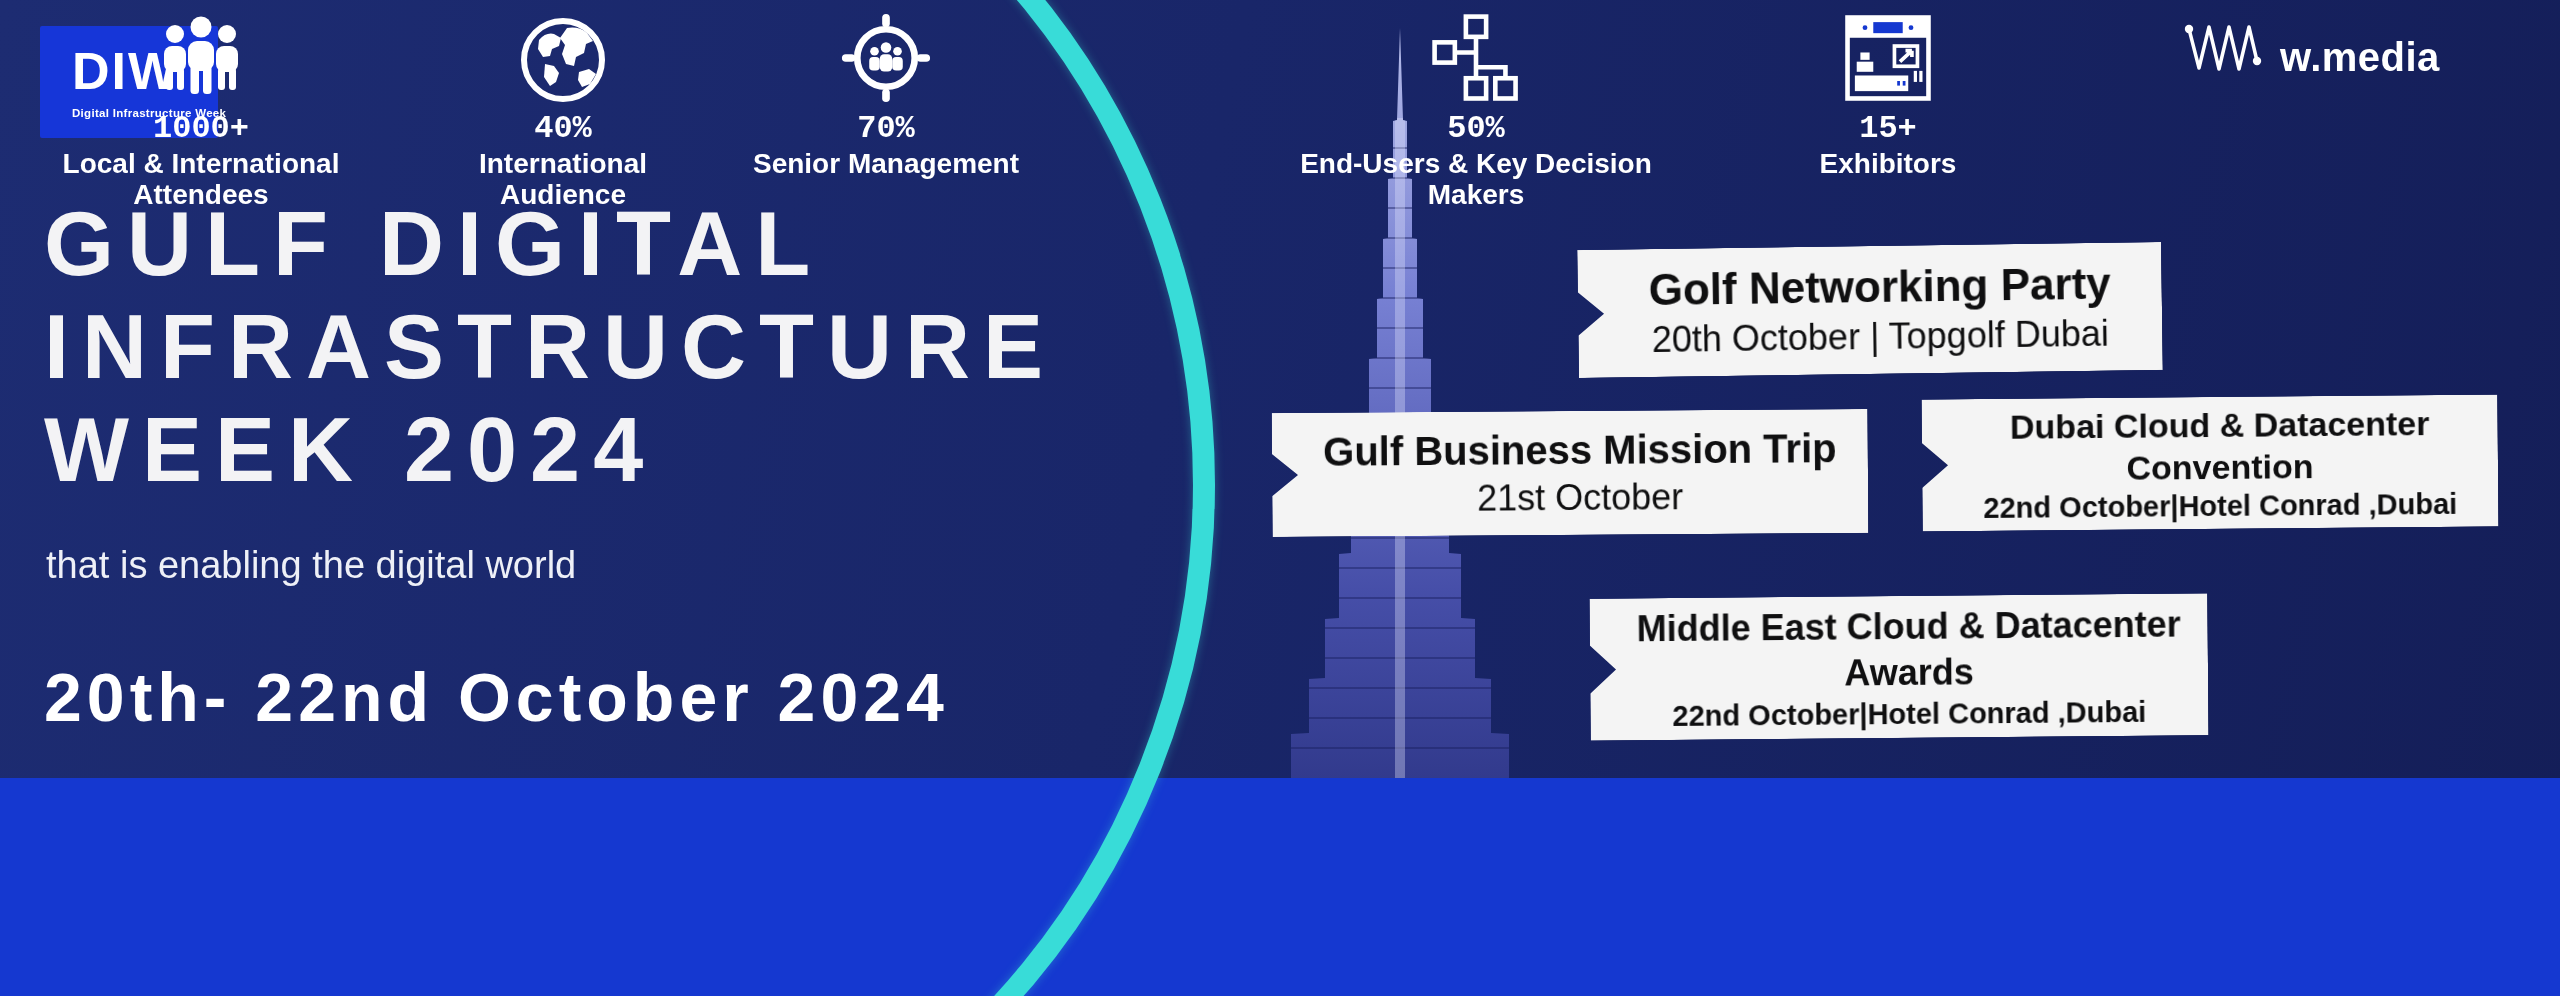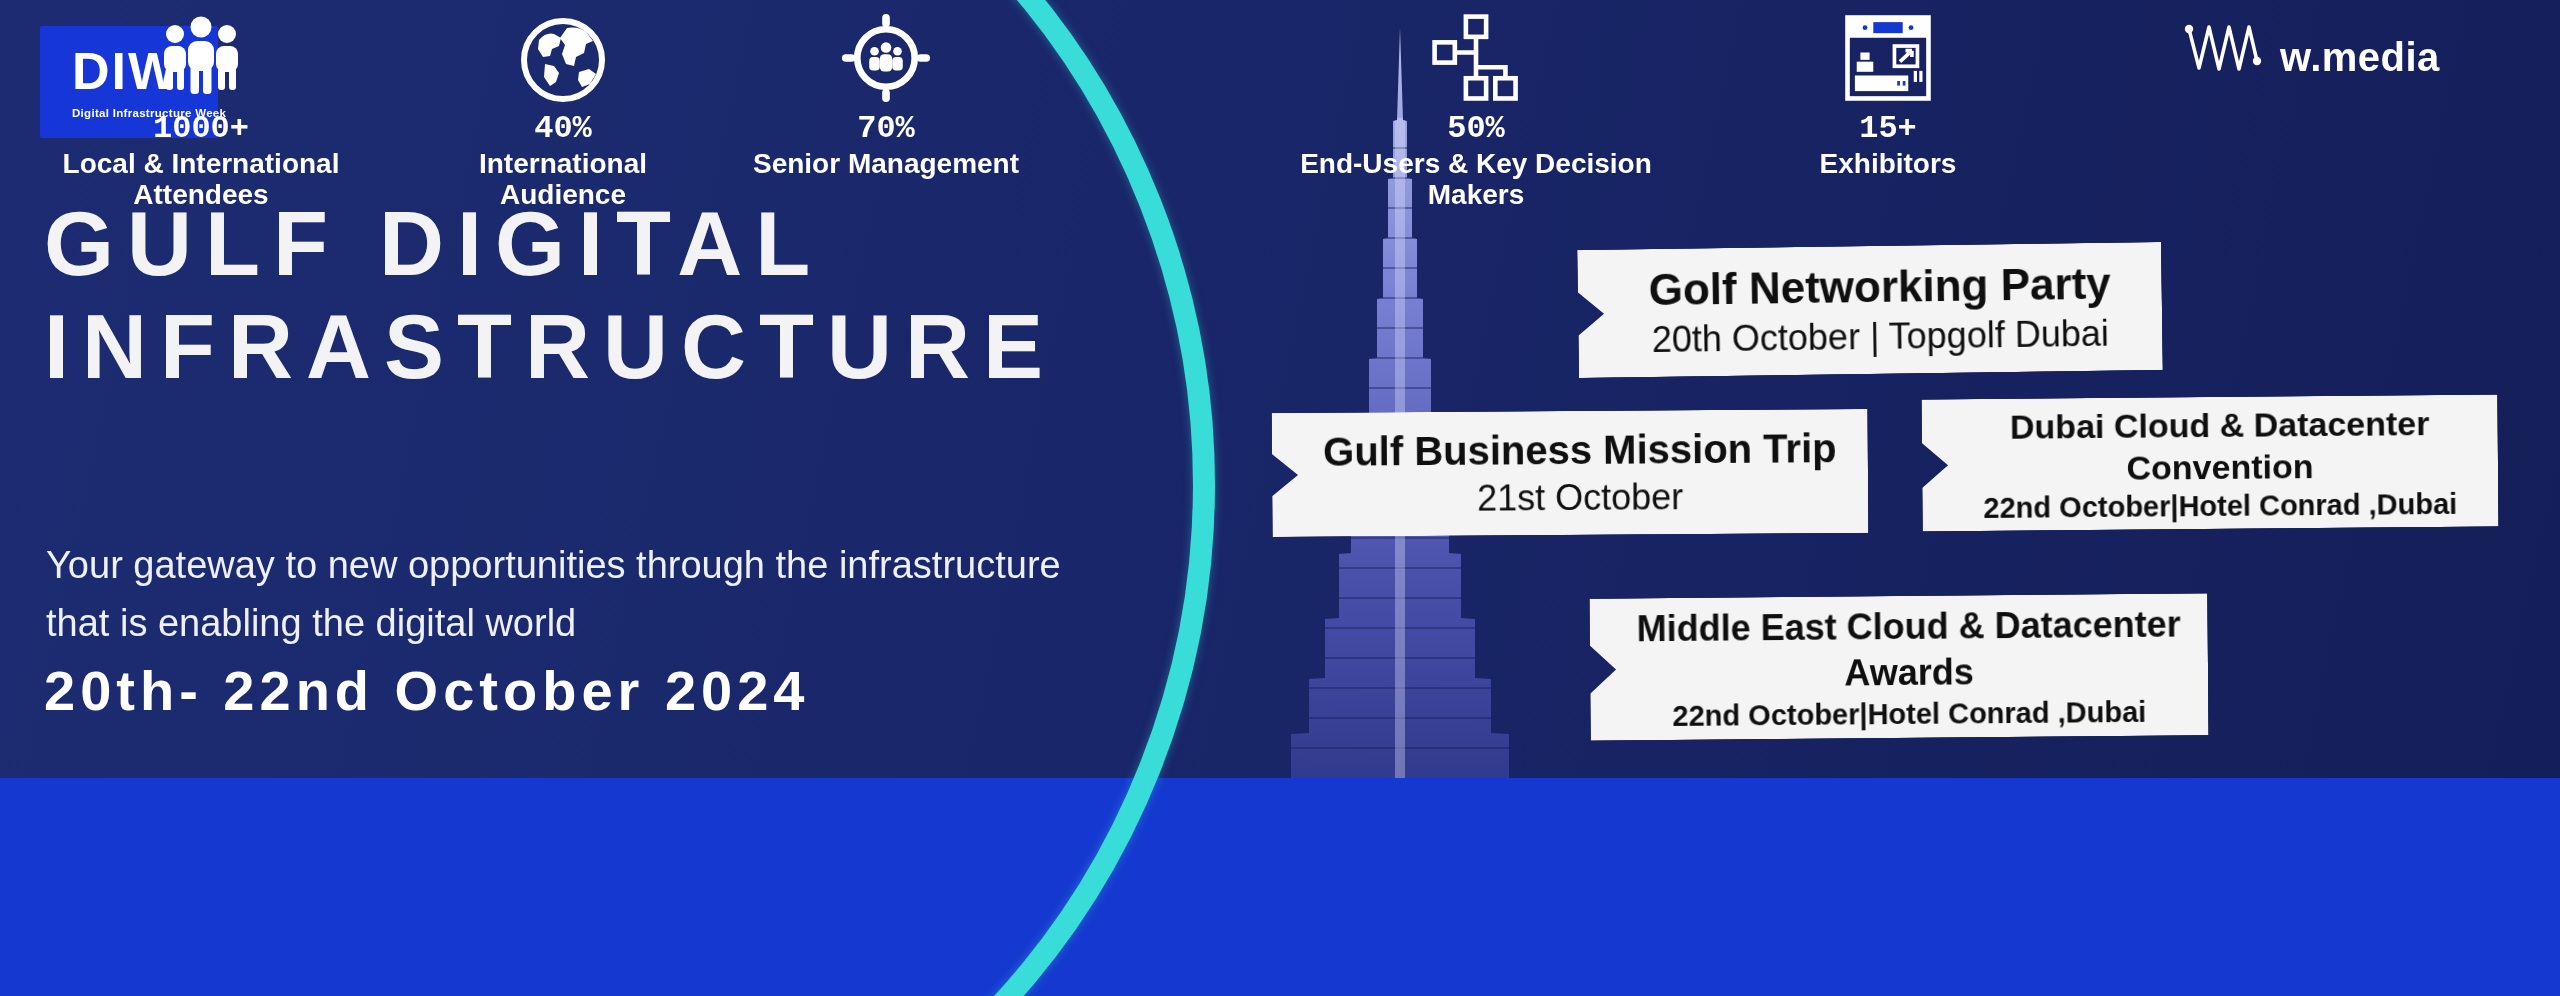--- a/index.html
+++ b/index.html
@@ -9,21 +9,21 @@
   
   .diw-logo{position:absolute;left:40px;top:26px;width:178px;height:112px;background:#1636d8;
     border-radius:2px;display:flex;flex-direction:column;justify-content:center;padding-left:32px;box-sizing:border-box;}
   .diw-acronym{color:#fff;font-size:52px;font-weight:700;letter-spacing:2px;line-height:1;}
   .diw-name{color:#fff;font-size:11.5px;font-weight:600;letter-spacing:.3px;margin-top:10px;white-space:nowrap;}
   
   .hero-title{position:absolute;left:44px;top:193px;color:#f3f3f5;font-size:90px;font-weight:700;
     letter-spacing:13px;line-height:103px;white-space:nowrap;}
   .hero-subtitle{position:absolute;left:46px;top:536px;color:#eef0f7;font-size:38px;font-weight:400;
     line-height:58px;white-space:nowrap;}
-  .hero-dates{position:absolute;left:44px;top:658px;color:#fff;font-size:56px;font-weight:700;
+  .hero-dates{position:absolute;left:44px;top:658px;color:#fff;font-size:68px;font-weight:700;
     letter-spacing:5px;white-space:nowrap;}
   
   .teal-arc{position:absolute;left:-341px;top:-293px;width:1556px;height:1556px;border-radius:50%;
     border:22px solid #38dcd8;box-sizing:border-box;z-index:6;
     filter:drop-shadow(0 0 5px rgba(56,220,216,.35));}
   
   .burj{position:absolute;left:1240px;top:28px;z-index:1;}
   
   .wn-heading{position:absolute;left:1570px;top:110px;width:720px;text-align:center;color:#f2f4fb;
     font-size:74px;font-weight:300;letter-spacing:2px;z-index:3;}
@@ -69,23 +69,23 @@
 <div class="canvas">
 
   <div class="diw-logo">
     <div class="diw-acronym">DIW</div>
     <div class="diw-name">Digital Infrastructure Week</div>
   </div>
 
   <div class="hero-title">
     <div>GULF DIGITAL</div>
     <div>INFRASTRUCTURE</div>
+    <div>WEEK 2024</div>
   </div>
   <div class="hero-subtitle">
-    <div>Your gateway to new opportunities through the infrastructure</div>
     <div>that is enabling the digital world</div>
   </div>
   <div class="hero-dates">20th- 22nd October 2024</div>
 
   <svg class="burj" width="320" height="752" viewBox="0 0 320 752" aria-hidden="true">
     <defs>
       <linearGradient id="bj" x1="0" y1="0" x2="0" y2="1">
         <stop offset="0" stop-color="#c3c9f4"></stop>
         <stop offset="0.35" stop-color="#8089dd"></stop>
         <stop offset="0.75" stop-color="#4a52ae"></stop>

